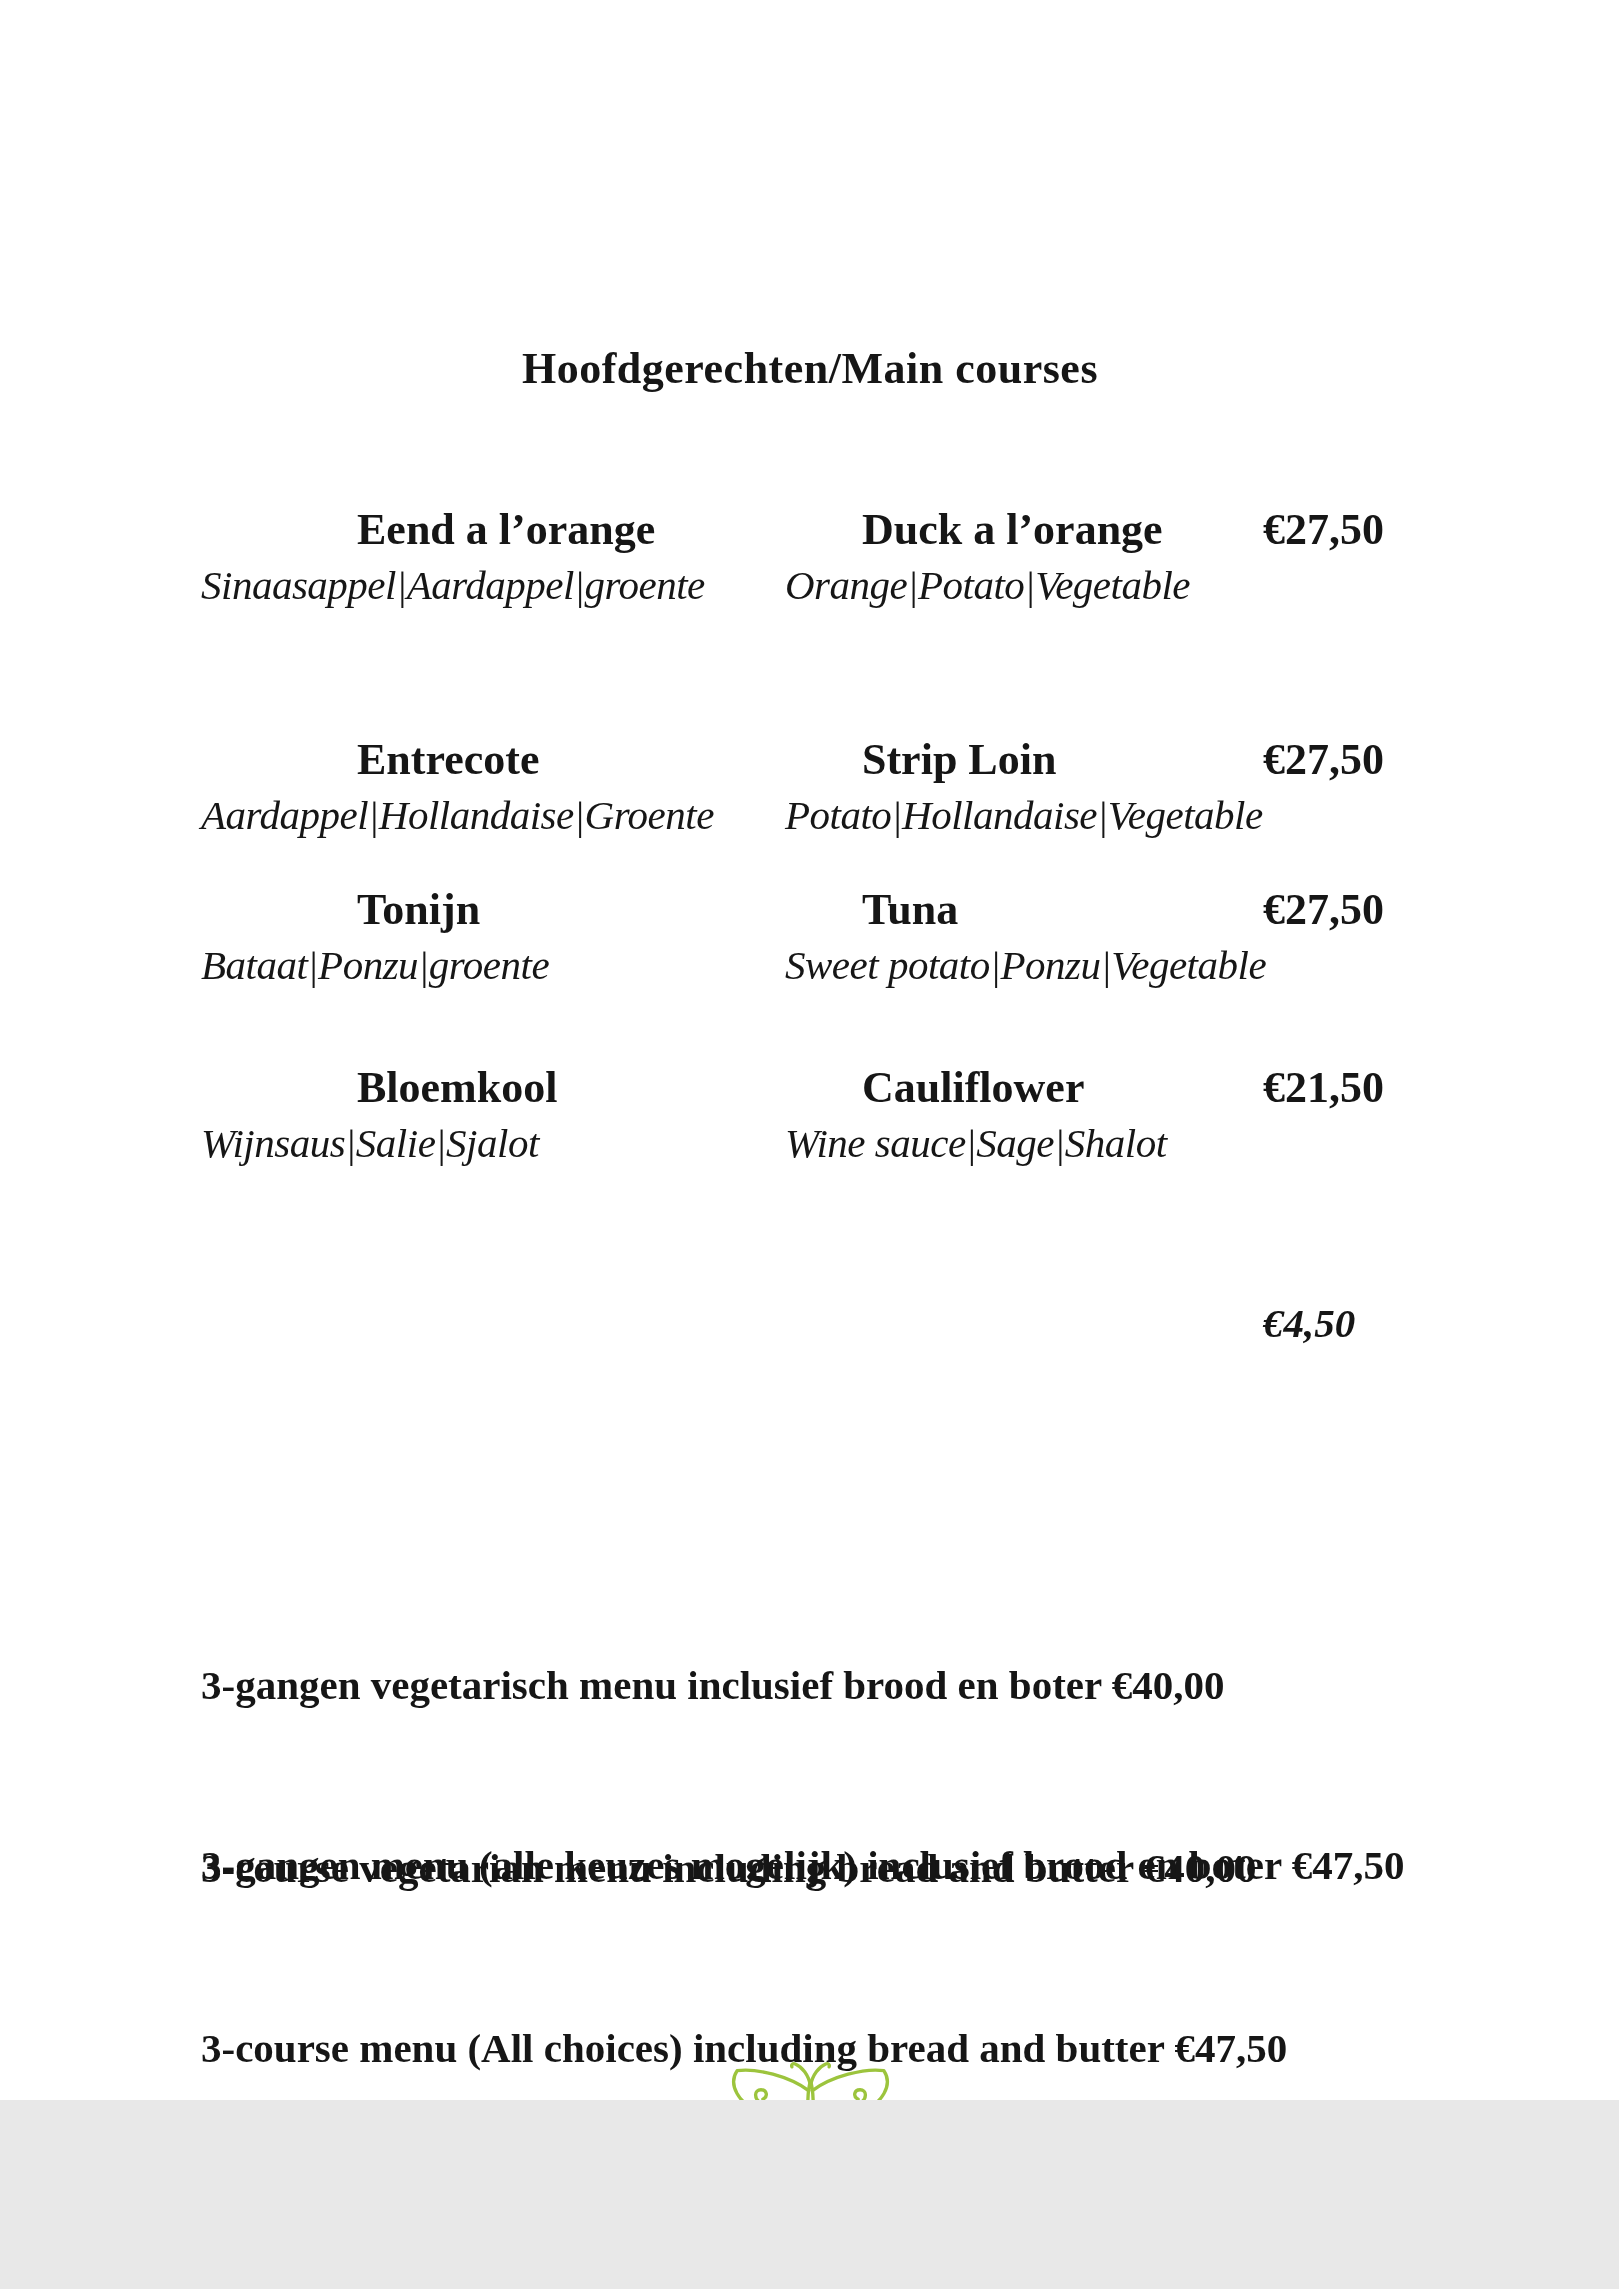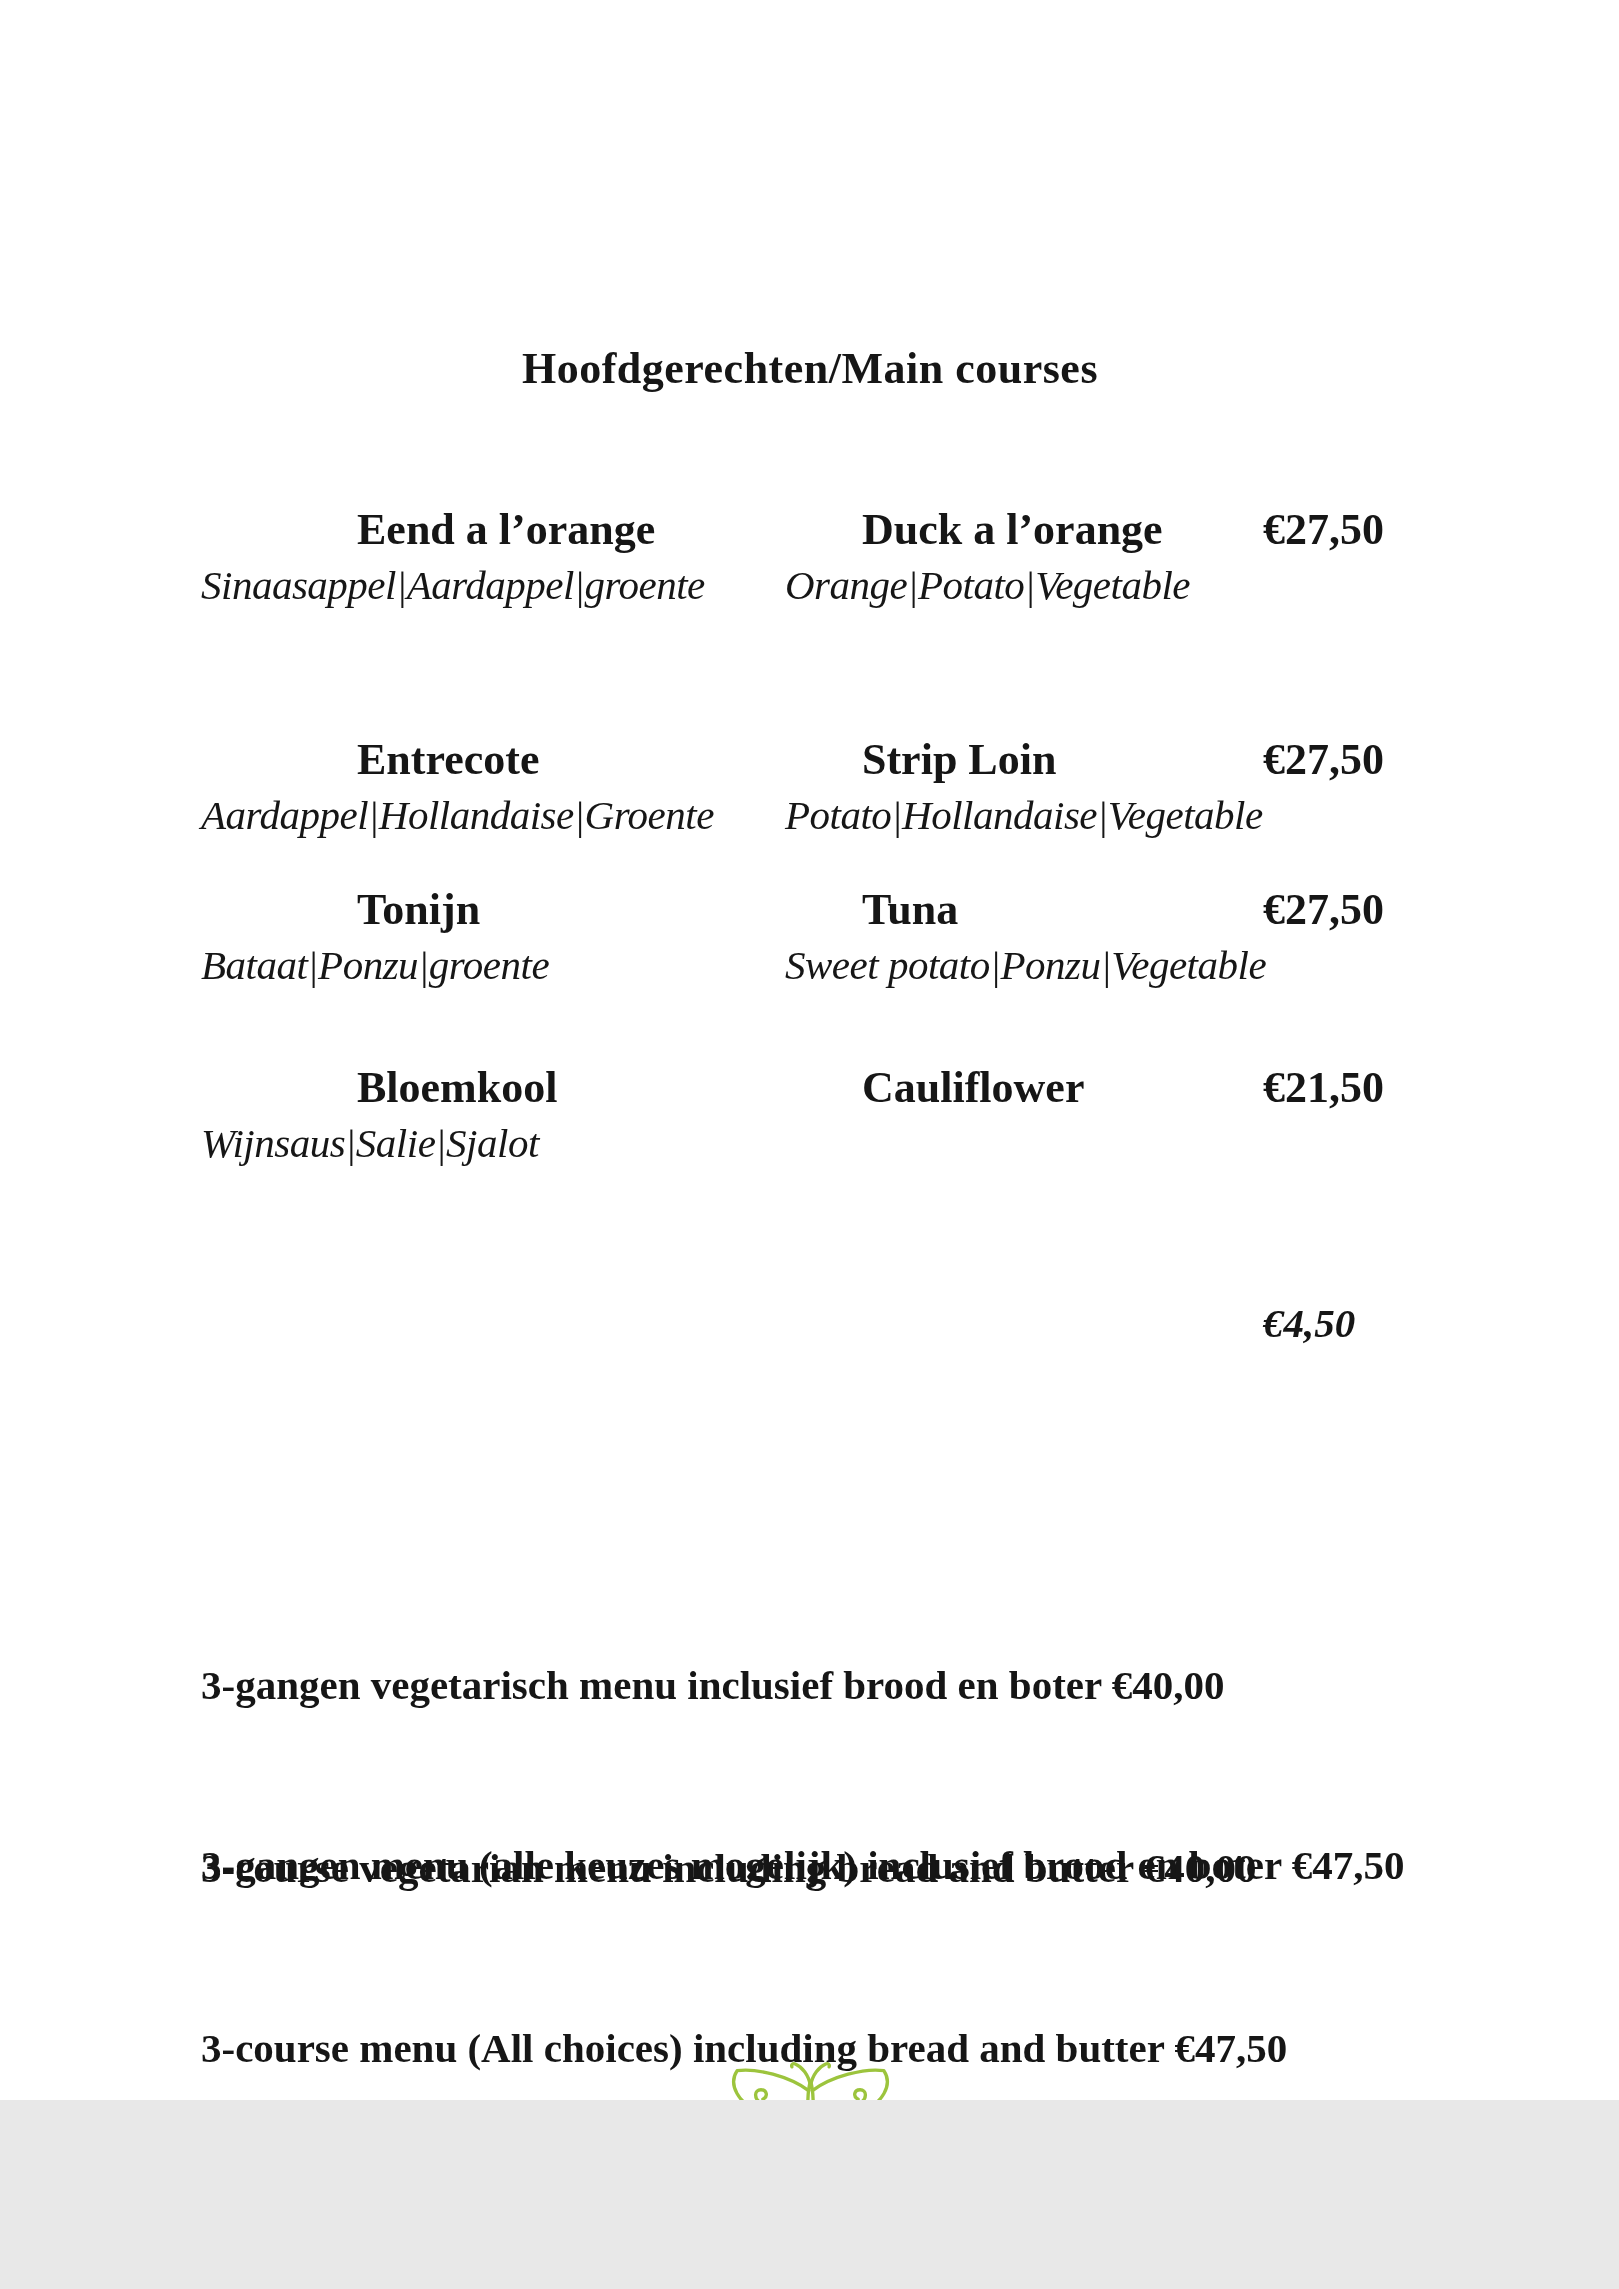--- a/index.html
+++ b/index.html
@@ -95,20 +95,21 @@
       <span class="price">€27,50</span>
       <span class="desc desc-nl">Bataat|Ponzu|groente</span>
       <span class="desc desc-en">Sweet potato|Ponzu|Vegetable</span>
     </div>
 
     <div class="item item-4">
       <span class="name col-nl">Bloemkool</span>
       <span class="name col-en">Cauliflower</span>
       <span class="price">€21,50</span>
       <span class="desc desc-nl">Wijnsaus|Salie|Sjalot</span>
+      <span class="desc desc-en">Wine sauce|Sage|Shalot</span>
     </div>
 
   </section>
 
   <div class="supplement">
     <span class="supp-price">€4,50</span>
   </div>
 
   <div class="notes notes-nl">
     <div>3-gangen vegetarisch menu inclusief brood en boter €40,00</div>

